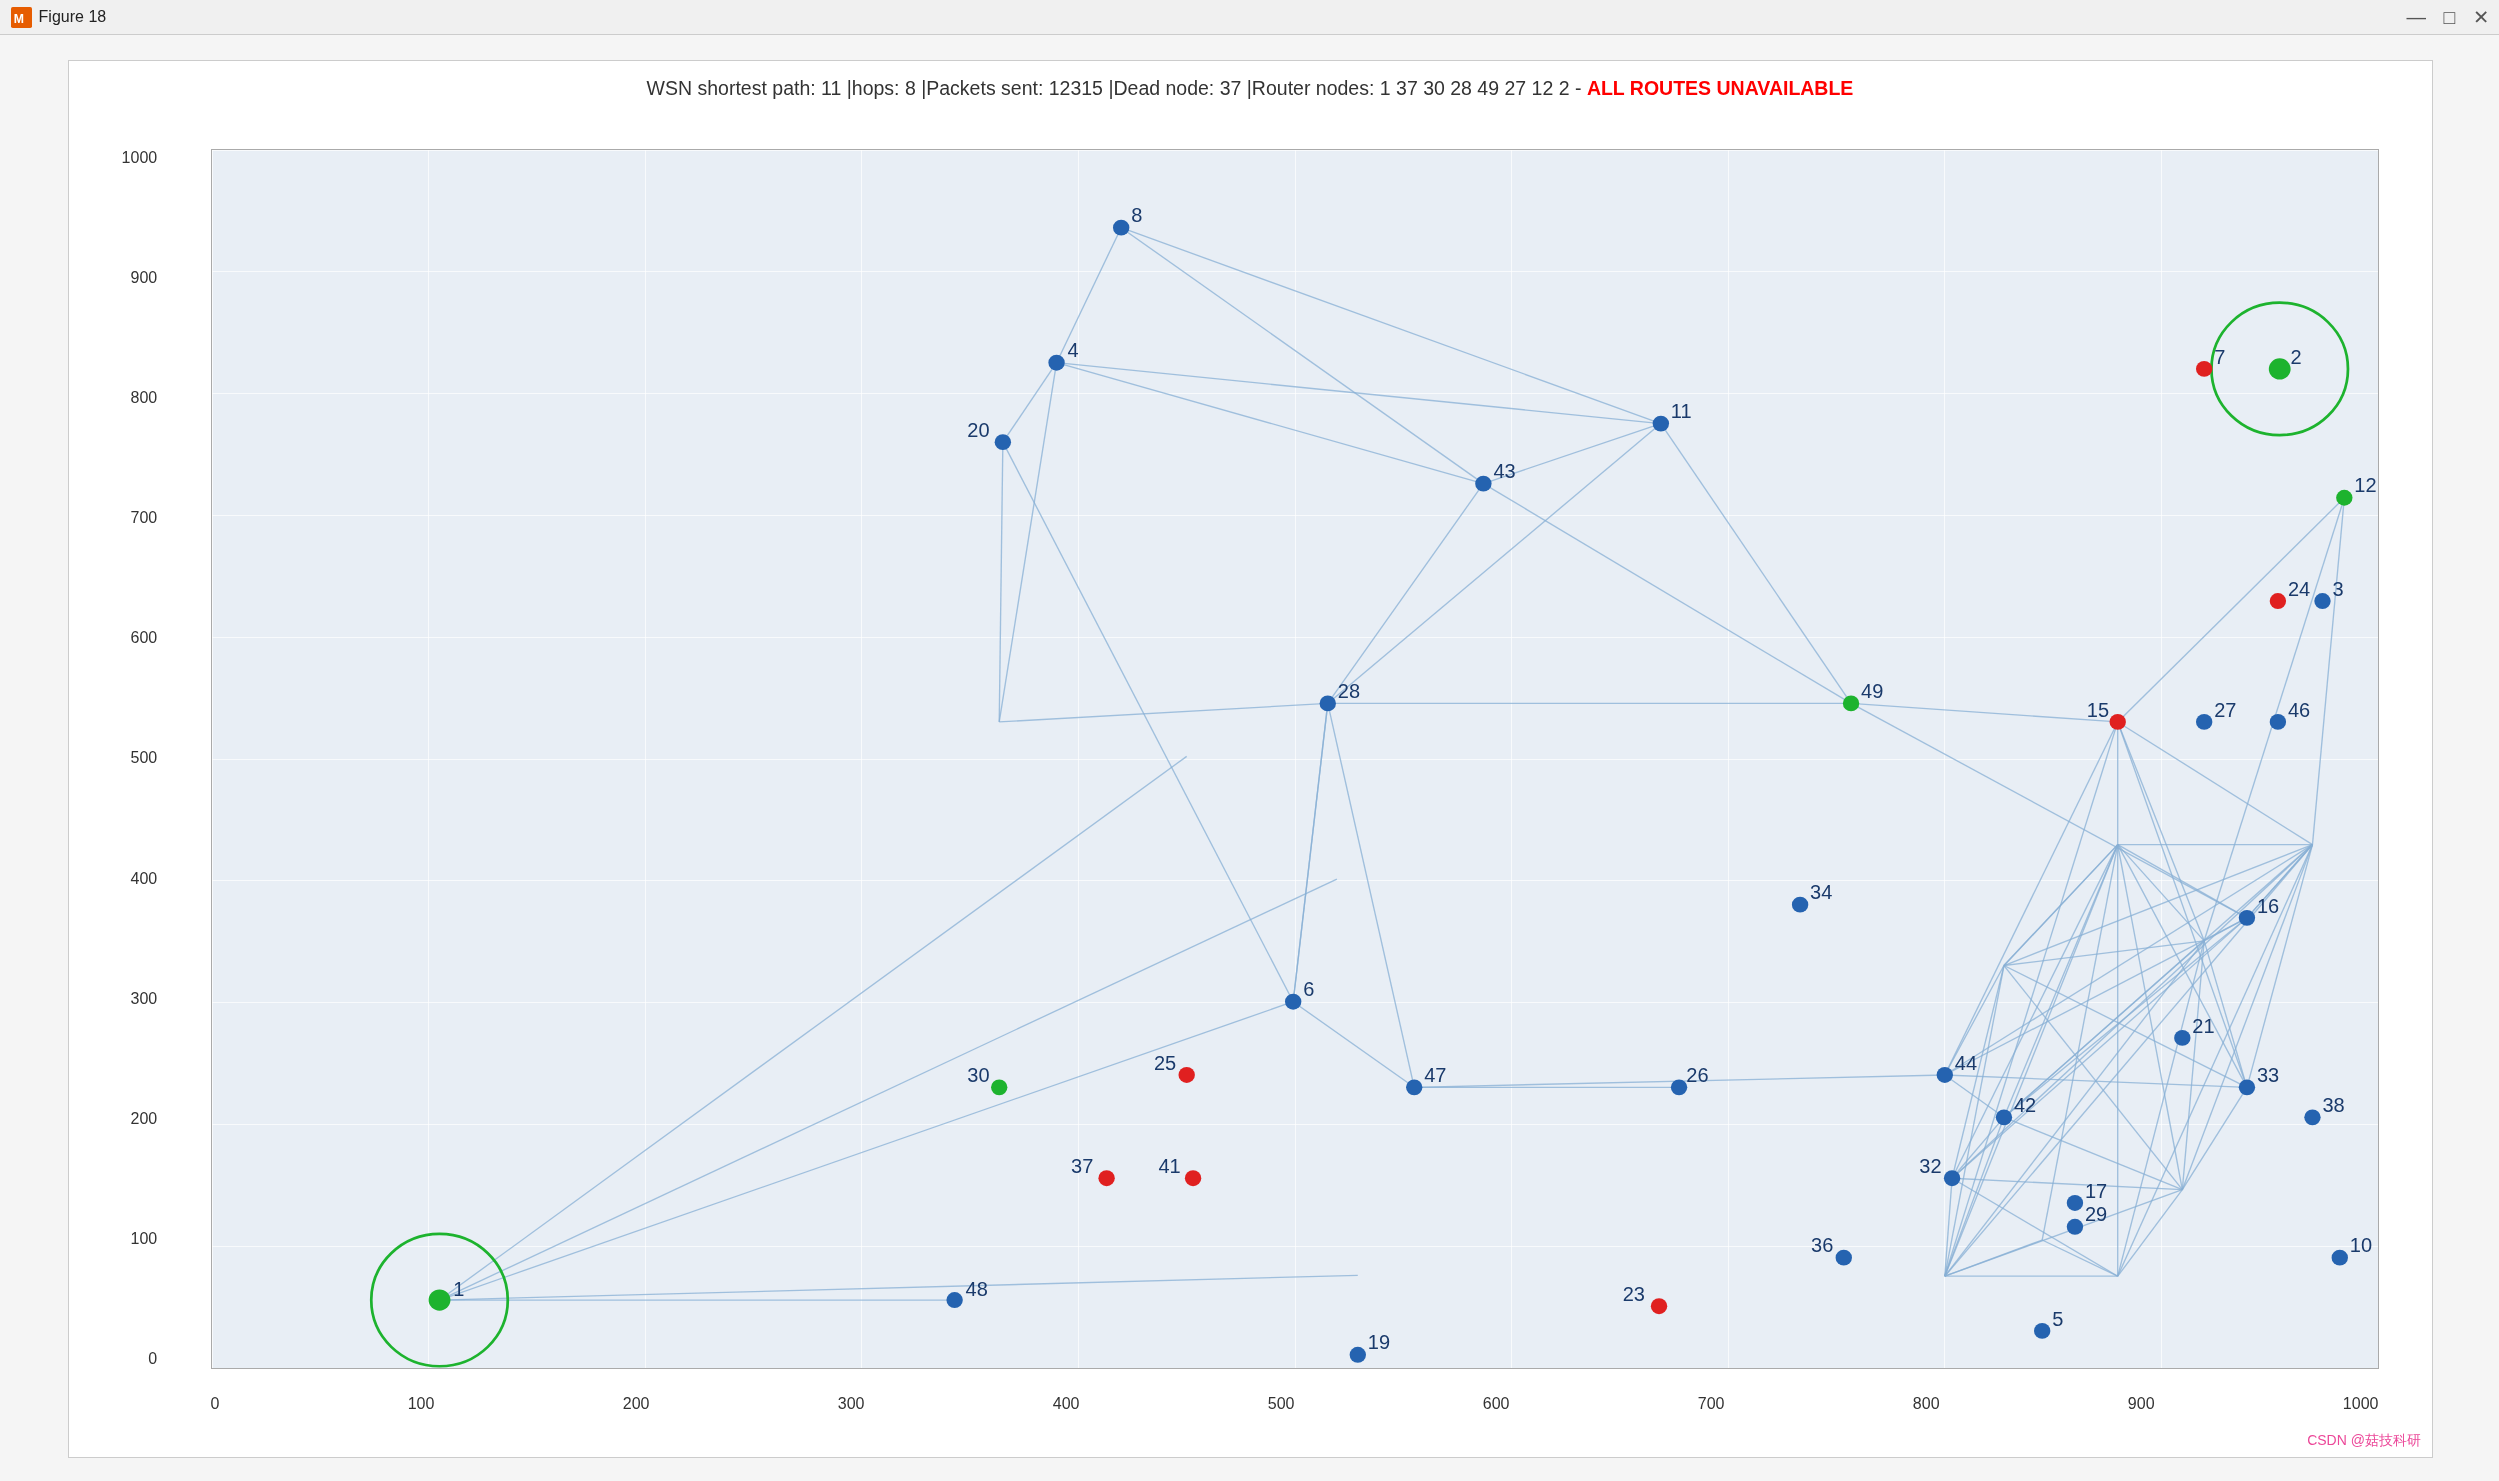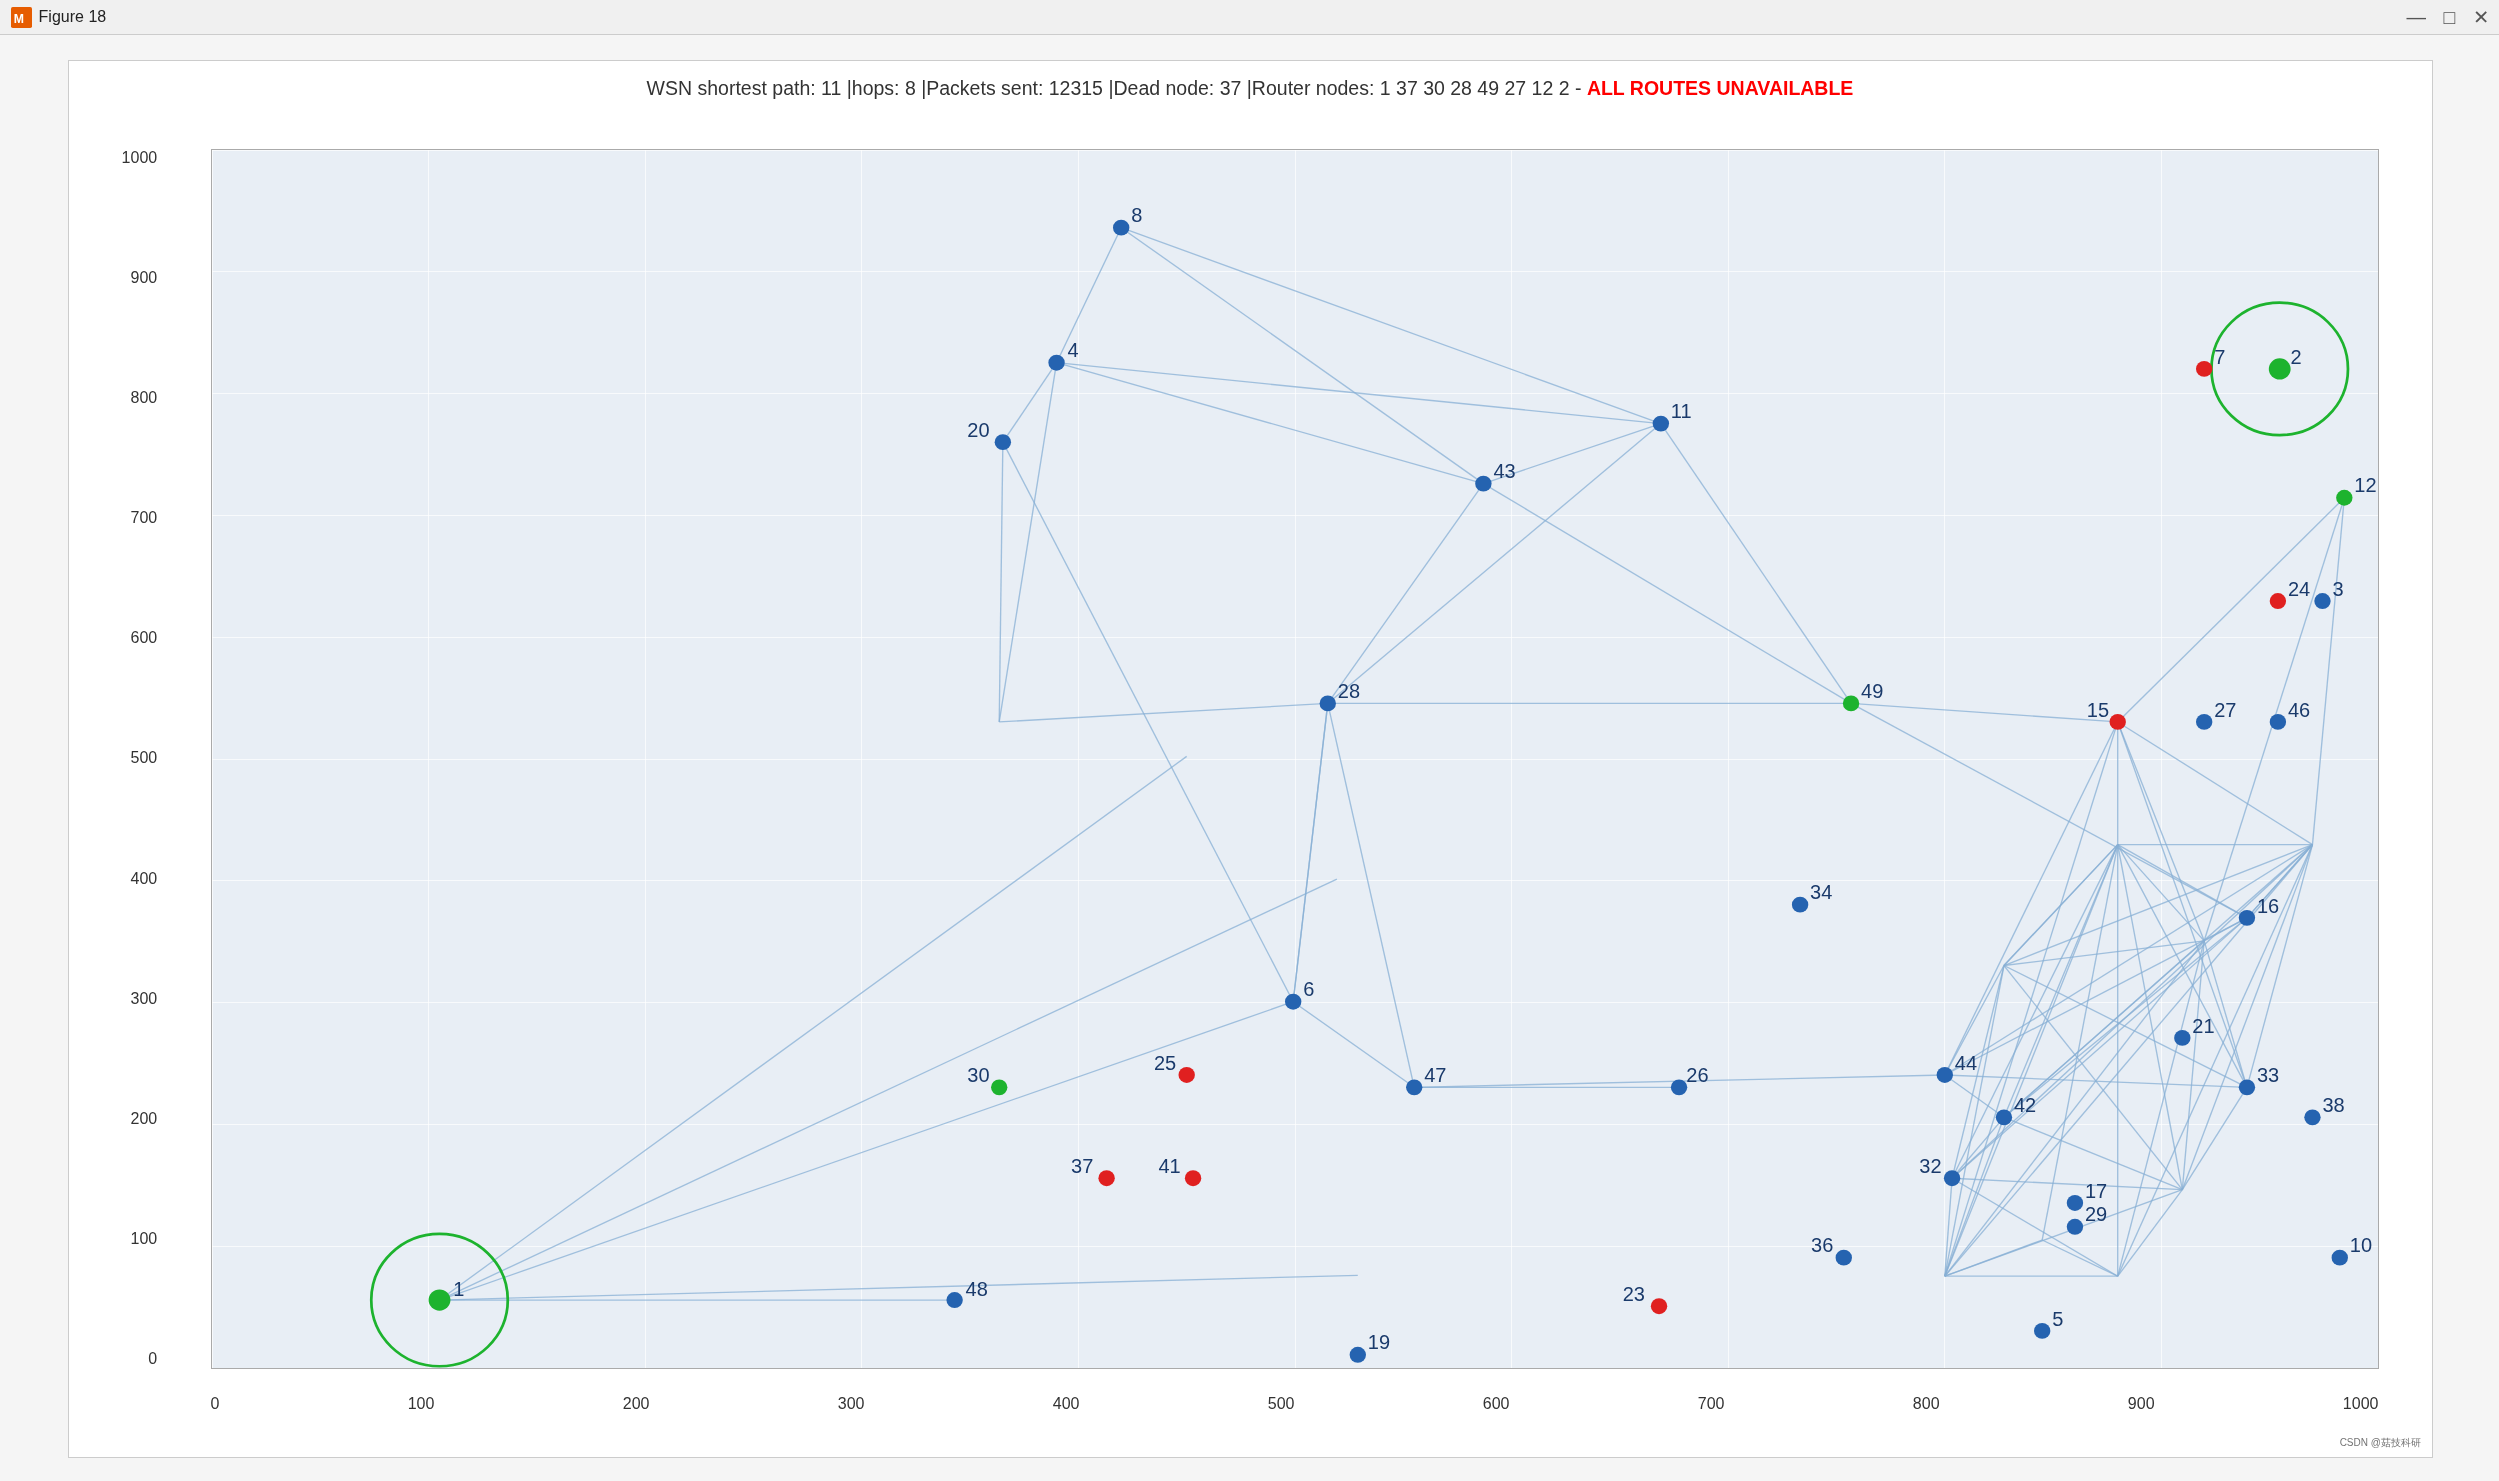--- a/index.html
+++ b/index.html
@@ -130,22 +130,22 @@
     .node-label {
       position: absolute;
       font-size: 17px;
       color: #1a3a6b;
       pointer-events: none;
     }
     .watermark {
       position: absolute;
       bottom: 7px;
       right: 10.6px;
-      font-size: 10px;
-      color: #737373;
+      font-size: 14px;
+      color: #ec4899;
     }
   </style>
 </head>
 <body>
 
 <div class="window-titlebar">
   <div class="titlebar-left">
 
     <svg class="matlab-icon" viewBox="0 0 24 24">
       <rect width="24" height="24" rx="2" fill="#e65c00"></rect>

